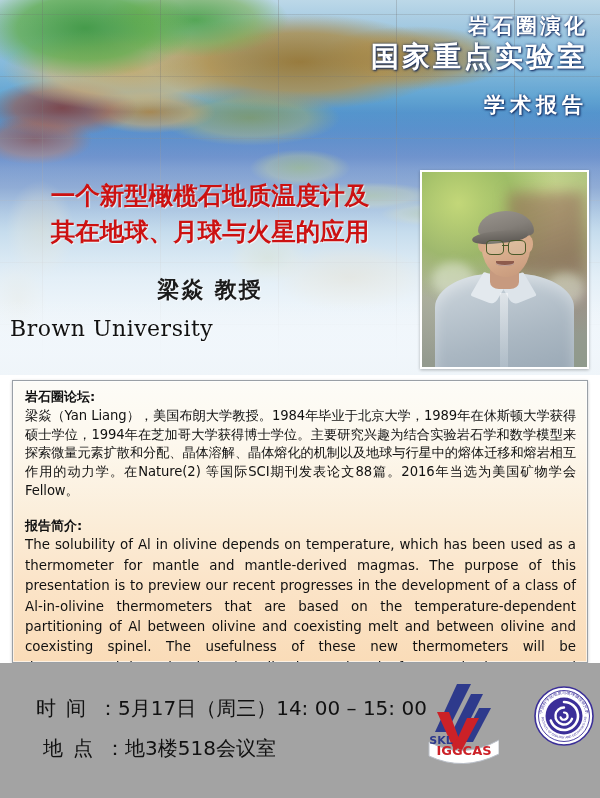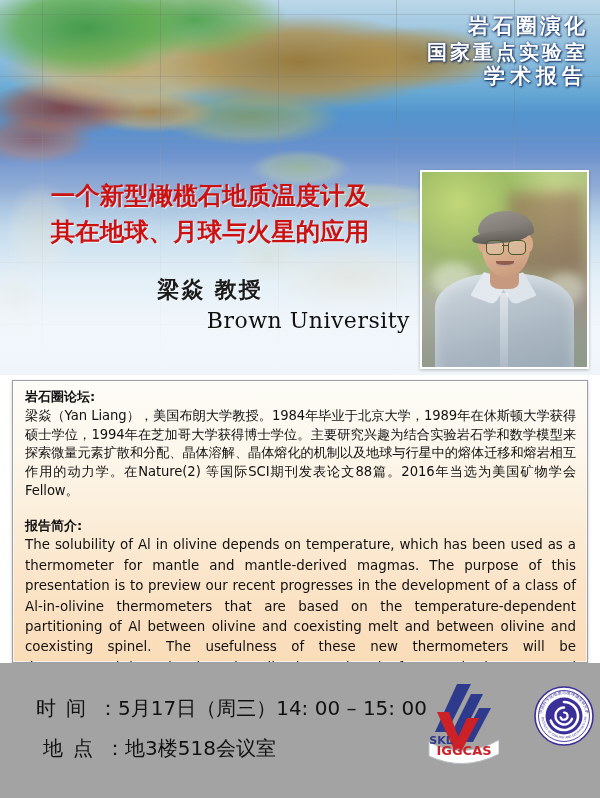--- a/index.html
+++ b/index.html
@@ -103,22 +103,22 @@
     width: 220px;
     text-align: right;
     color: #ffffff;
     font-family: "DejaVu Sans", "Liberation Sans", sans-serif;
     font-weight: bold;
     line-height: 1.22;
     text-shadow: 0 0 3px rgba(20,50,110,.85), 1px 1px 2px rgba(10,30,80,.9);
     letter-spacing: 3px;
   }
   .lab-title .l1 { font-size: 21px; }
-  .lab-title .l2 { font-size: 20px; }
-  .lab-title .l3 { font-size: 21px; margin-top: 0; letter-spacing: 5px; }
+  .lab-title .l2 { font-size: 28px; }
+  .lab-title .l3 { font-size: 21px; margin-top: 19px; letter-spacing: 5px; }
 
   
   .forum-banner {
     position: absolute;
     left: 14px;
     top: 118px;
     width: 430px;
     font-size: 25px;
     font-weight: bold;
     color: #d81f10;
@@ -156,23 +156,23 @@
     text-align: center;
     color: #1b1b1b;
     font-size: 22px;
     font-weight: bold;
     letter-spacing: 2px;
     text-shadow: 1px 1px 1px rgba(255,255,255,.7);
   }
   .speaker-affil {
     position: absolute;
     left: 10px;
-    top: 308px;
+    top: 316px;
     width: 400px;
-    text-align: right;
+    text-align: left;
     color: #111111;
     font-size: 22px;
     font-family: "DejaVu Serif", "Liberation Serif", serif;
     letter-spacing: 0.5px;
     text-shadow: 1px 1px 1px rgba(255,255,255,.7);
   }
 
   
   .photo-frame {
     position: absolute;

